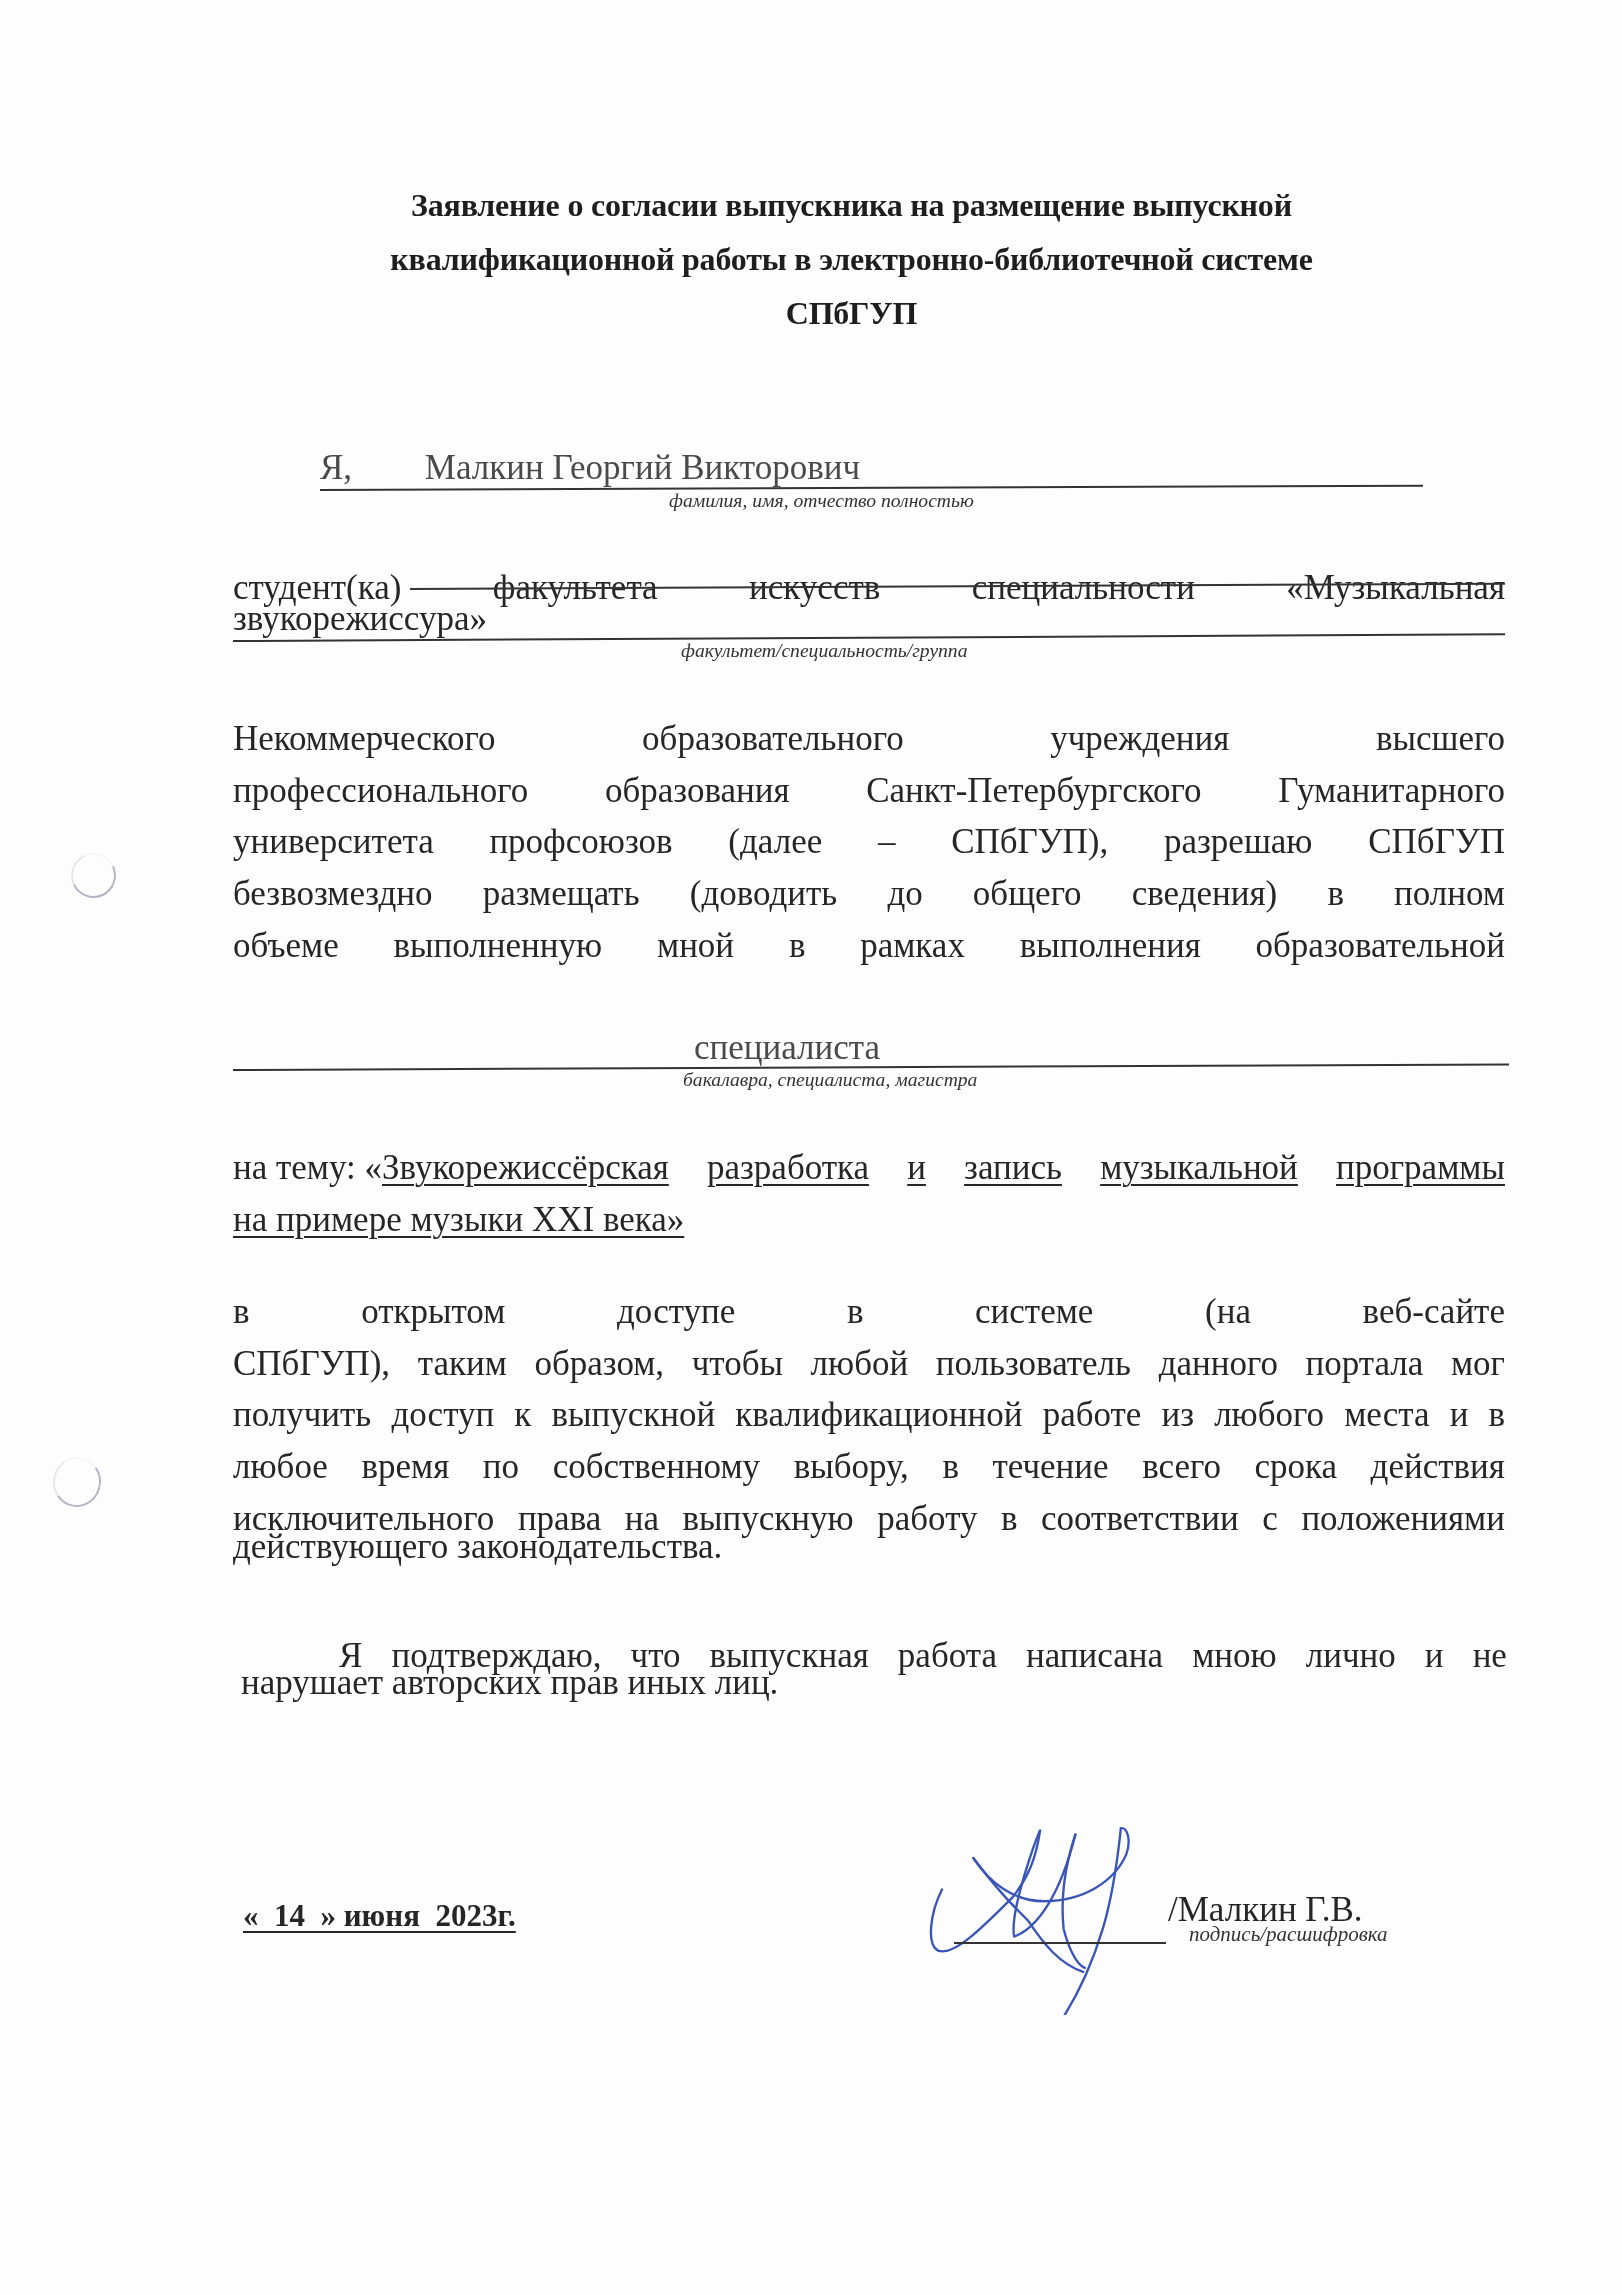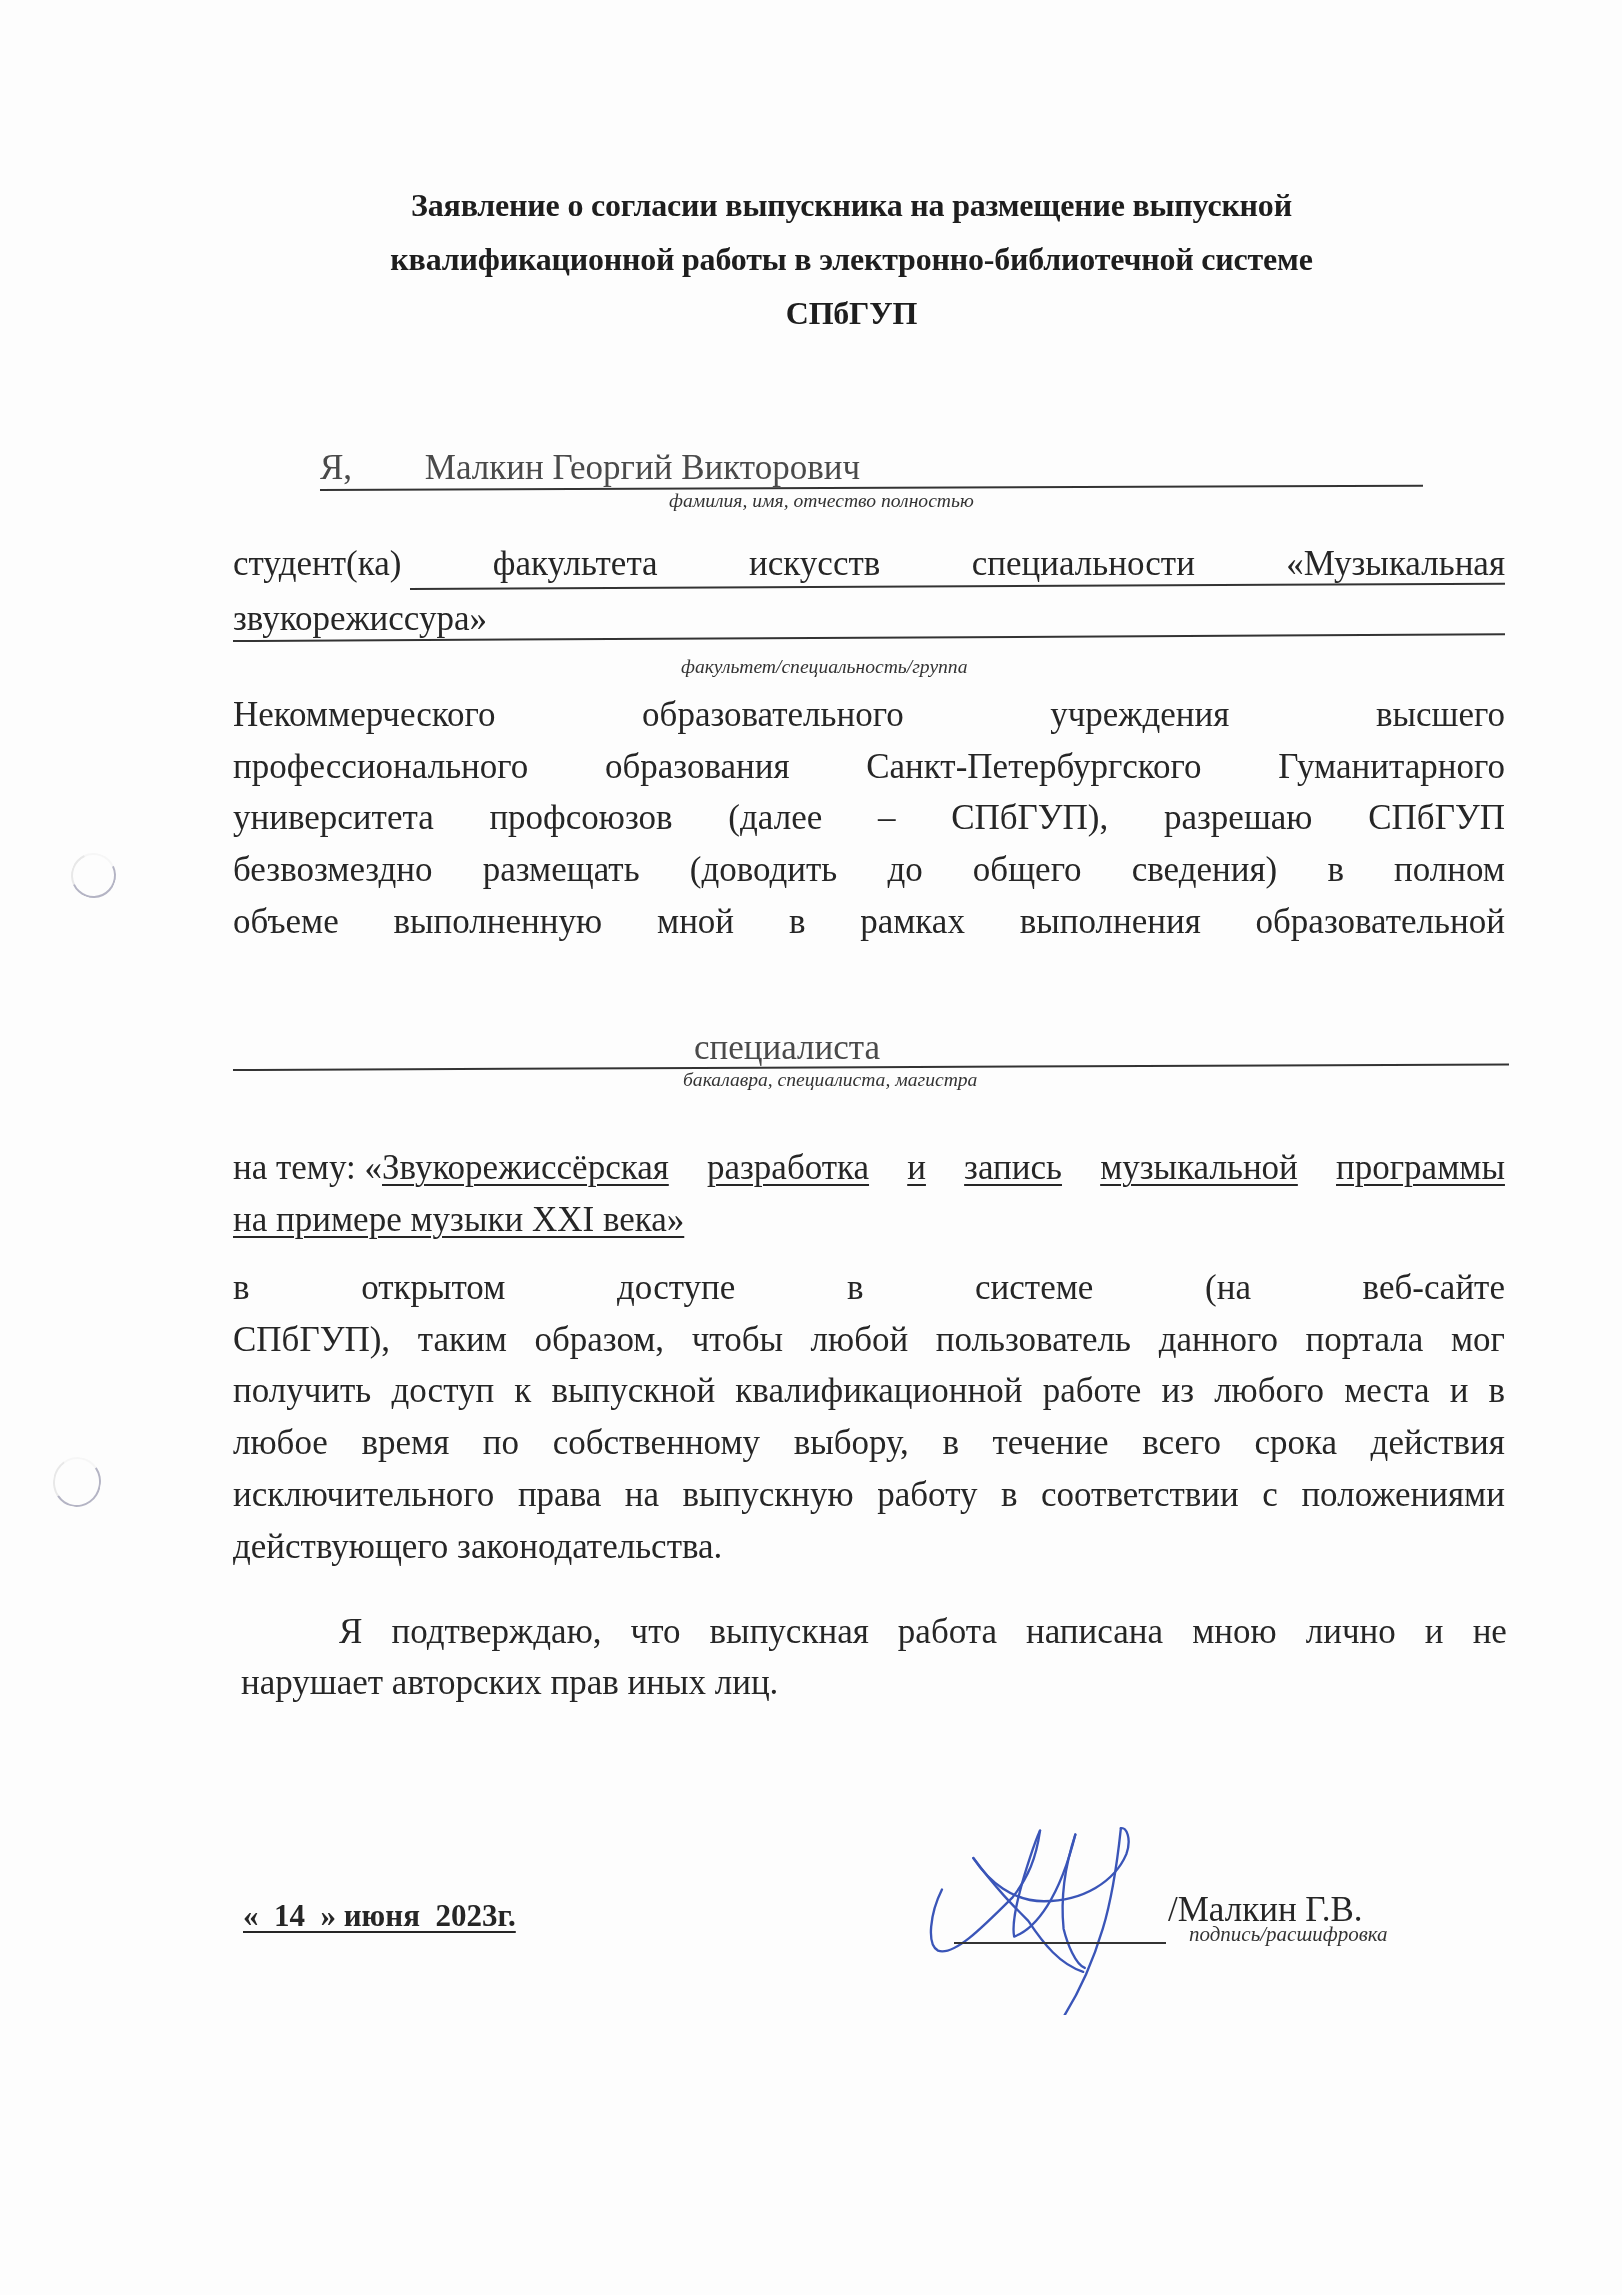--- a/index.html
+++ b/index.html
@@ -23,21 +23,21 @@
 
     .row { position: absolute; left: 233px; width: 1272px; font-size: 35px; line-height: 50px; white-space: nowrap; }
 
     .uline { position: absolute; height: 2.4px; background: #333; transform-origin: left center; }
 
     .caption {
       position: absolute; font-style: italic; font-size: 19.6px; color: #333;
       white-space: nowrap; font-family: "Liberation Serif", "DejaVu Serif", serif;
     }
     .para-line { position: absolute; left: 233px; width: 1272px; font-size: 35px; line-height: 50px; white-space: nowrap; }
-    .para-line.j { display: flex; justify-content: space-between; }
+    .para-line.j { display: flex; justify-content: space-between; margin-top: 24px; }
     .para-line.j span { display: inline-block; }
 
     .u { text-decoration: underline; text-decoration-thickness: 2.4px; text-underline-offset: 4.7px; }
 
     .hole { position: absolute; border-radius: 50%; border: 2.4px solid rgba(120,120,150,0.55); border-left-color: rgba(200,200,200,0.4); border-top-color: rgba(220,220,220,0.2); }
 
     .sig { position: absolute; left: 926px; top: 1798px; width: 283px; height: 204px; }
   </style>
 </head>
 <body>
@@ -63,21 +63,21 @@
   <div class="para-line j" style="top:526px;">
     <span>студент(ка)</span>
     <span>факультета</span>
     <span>искусств</span>
     <span>специальности</span>
     <span>«Музыкальная</span>
   </div>
   <div class="uline" style="left:410px; top:575px; width:1095px; transform:rotate(-0.28deg);"></div>
   <div class="para-line" style="top:581px;">звукорежиссура»</div>
   <div class="uline" style="left:233px; top:627px; width:1272px; transform:rotate(-0.3deg);"></div>
-  <div class="caption" style="left:681px; top:627px;margin-top:16px;">факультет/специальность/группа</div>
+  <div class="caption" style="left:681px; top:627px;">факультет/специальность/группа</div>
 
   <div class="para-line j" style="top:677px;">
     <span>Некоммерческого</span>
     <span>образовательного</span>
     <span>учреждения</span>
     <span>высшего</span>
   </div>
   <div class="para-line j" style="top:729px;">
     <span>профессионального</span>
     <span>образования</span>

